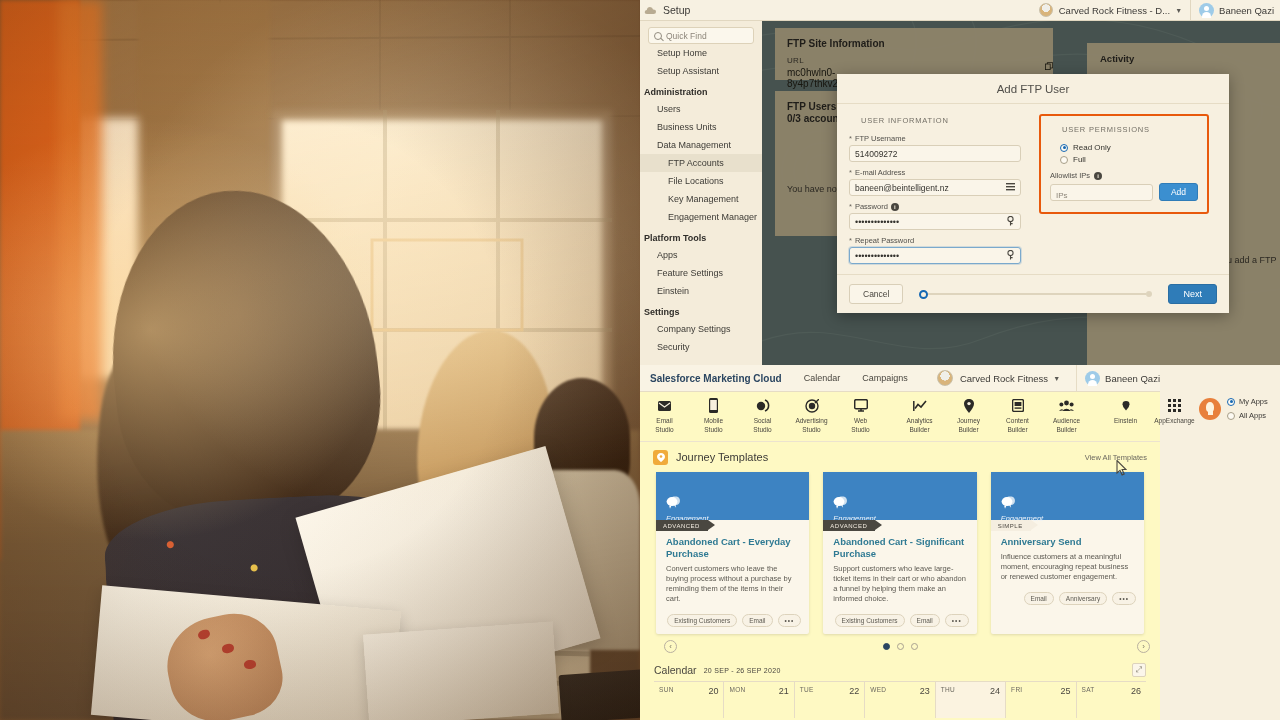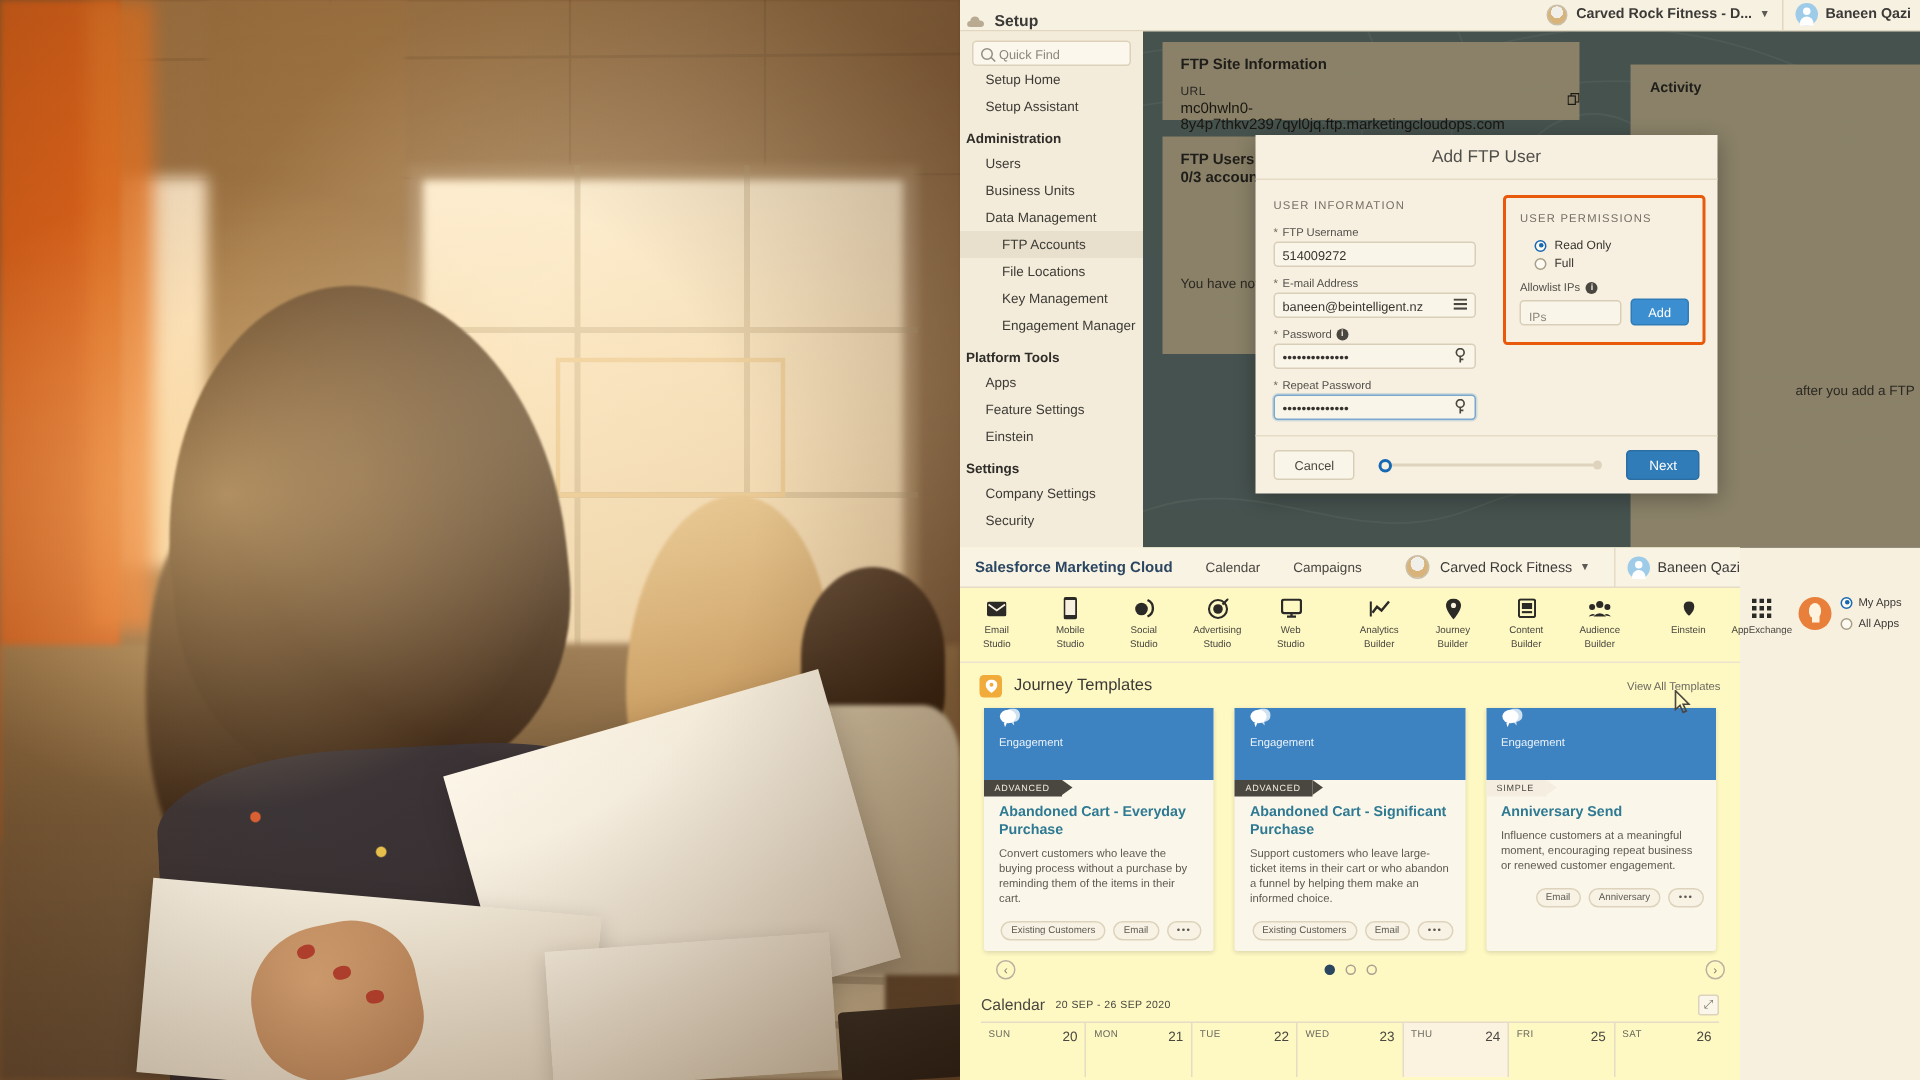--- a/index.html
+++ b/index.html
@@ -193,23 +193,22 @@
     pointer-events:none;
   }
 
   
   .app { position:absolute; left:640px; top:0; width:640px; height:720px; background:#f7f0df; overflow:hidden; }
 
   
   .setup-win { position:absolute; left:0; top:0; width:640px; height:365px; background:#f4ecda; }
   .setup-topbar {
     position:absolute; left:0; top:0; width:640px; height:21px;
-    background:#f7f1e2; display:flex; align-items:flex-end;
+    background:#f7f1e2; display:flex; align-items:center;
     border-bottom:1px solid #e1d7c0;
-    font-weight:bold;
   }
   .setup-cloud { margin-left:4px; width:13px; height:11px; position:relative; flex:none; }
   .setup-title { font-size:10.5px; color:#3c3a37; margin-left:6px; }
   .topbar-right { margin-left:auto; display:flex; align-items:center; height:21px; }
   .tb-avatar-sm {
     width:14px; height:14px; border-radius:50%;
     background: radial-gradient(circle at 50% 35%, #f0efe9 0 40%, #d9b47a 41% 100%);
     border:1px solid #c9bfa8; margin-right:6px;
   }
   .tb-org { font-size:9.5px; color:#3c3a37; }
@@ -249,29 +248,29 @@
   .cd-sub { font-size:10px; font-weight:bold; color:#1f1d19; margin-top:1px; }
   .cd-body { font-size:9px; color:#2b2822; }
   .activity-pane {
     position:absolute; left:325px; top:22px; width:315px; height:343px;
     background:rgba(143,132,106,.93);
   }
   .act-title { font-size:9.5px; font-weight:bold; color:#1f1d19; padding:10px 0 0 13px; }
 
   
   .modal {
-    position:absolute; left:197px; top:90px; width:308px; height:239px;
+    position:absolute; left:197px; top:74px; width:392px; height:239px;
     background:#f7f0e0; box-shadow:0 3px 14px rgba(0,0,0,.32); z-index:30;
   }
   .modal-head { height:30px; display:flex; align-items:center; justify-content:center; border-bottom:1px solid #e6dcc5;}
   .modal-title { font-size:11.5px; color:#514f4a; }
   .modal-body { position:relative; height:170px; display:flex; }
   .mcol-l { width:196px; padding:12px 12px 0 12px; }
   .mcol-r { width:184px; padding:12px 10px 0 8px; }
-  .sec-label { font-size:7.5px; color:#736f66; letter-spacing:.8px; margin-bottom:9px; }
+  .sec-label { font-size:7.5px; color:#736f66; letter-spacing:.8px; margin-bottom:9px;margin-left:12px; }
   .fld { margin-bottom:6px; }
   .fld-lbl { font-size:7.5px; color:#514f4a; margin-bottom:2px; display:flex; align-items:center; gap:3px;}
   .req { color:#6a665d; }
   .inp {
     height:17px; background:#faf5e9; border:1px solid #d9cfb8; border-radius:3px;
     display:flex; align-items:center; padding:0 5px; font-size:8.5px; color:#35332e; position:relative;
   }
   .inp.focus { border:1.5px solid #7aa9cd; box-shadow:0 0 0 1px rgba(122,169,205,.3); }
   .inp .dots { letter-spacing:0px; font-size:9px; color:#35332e;}
   .inp-icon { position:absolute; right:5px; top:50%; transform:translateY(-50%); }
@@ -351,21 +350,21 @@
   .jt-head { height:30px; display:flex; align-items:center; padding:0 13px; }
   .jt-pin {
     width:15px; height:15px; border-radius:3px; background:#f0ab3b;
     display:flex; align-items:center; justify-content:center; margin-right:8px; flex:none;
   }
   .jt-title { font-size:11px; color:#3c3a37; }
   .jt-viewall { margin-left:auto; font-size:7.5px; color:#6b685f; cursor:pointer; }
 
   .cards { display:flex; gap:14px; padding:0 16px; }
   .jcard { width:182px; background:#fbf6ea; box-shadow:0 1px 3px rgba(0,0,0,.13); border-radius:2px; position:relative; }
-  .jc-top { height:48px; background:#3d83c2; padding:0 10px 0 10px; position:relative; }
+  .jc-top { height:48px; background:#3d83c2; padding:24px 10px 0 10px; position:relative;font-style:italic; }
   .jc-chat { width:17px; height:14px; position:relative; }
   .jc-eng { font-size:7.5px; color:#eaf2fa; margin-top:4px; }
   .jc-badge {
     position:absolute; left:0; top:48px; height:11px; padding:0 8px 0 7px;
     font-size:6px; letter-spacing:.5px; display:flex; align-items:center;
     background:#4a4740; color:#f3ece0;
   }
   .jc-badge::after {
     content:""; position:absolute; right:-7px; top:0; border-left:7px solid #4a4740;
     border-top:5.5px solid transparent; border-bottom:5.5px solid transparent;

